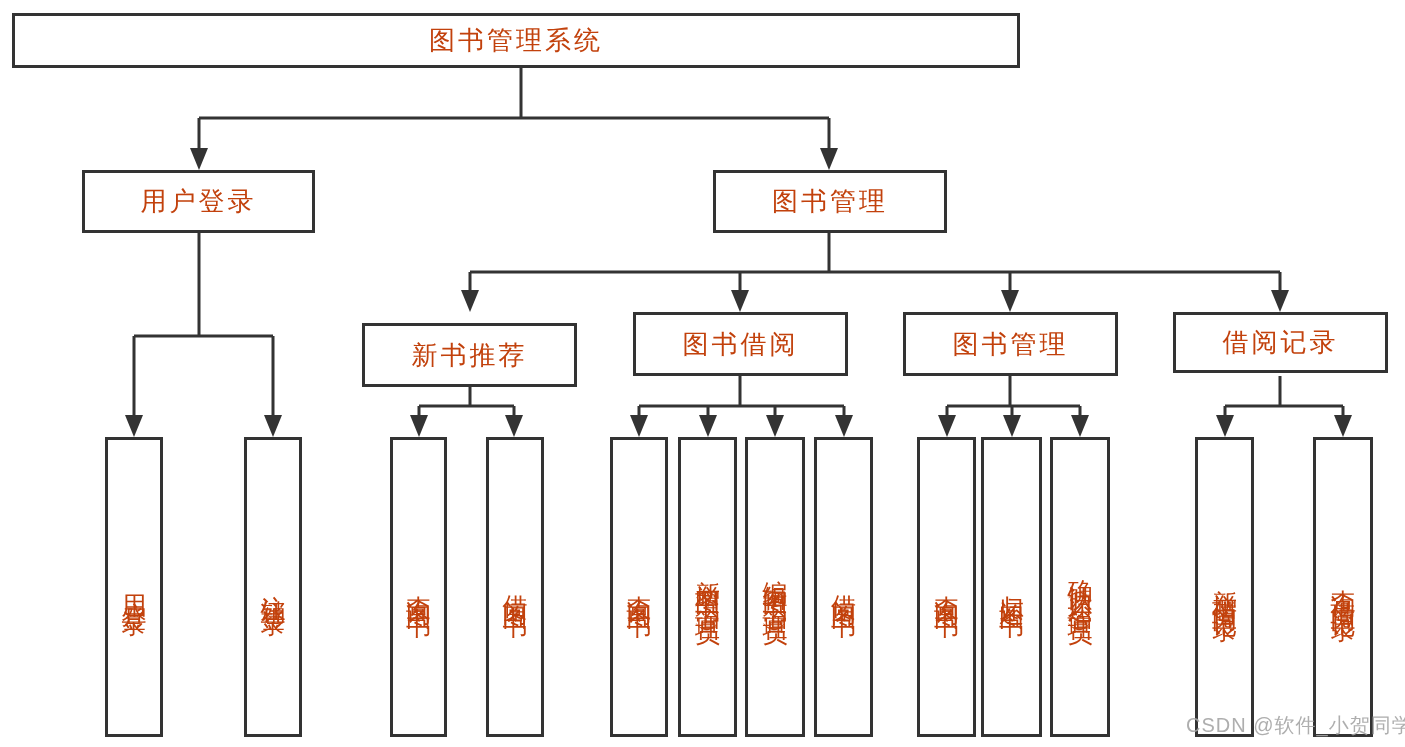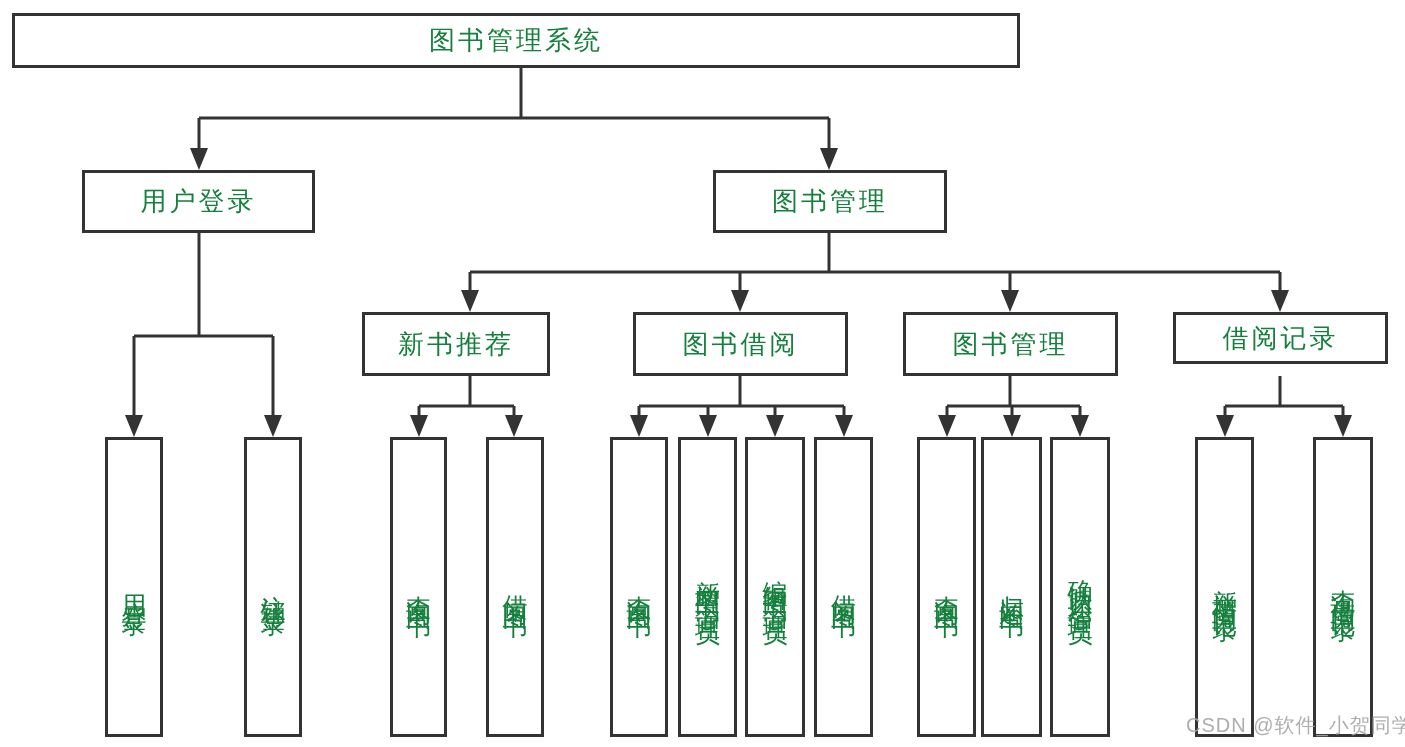--- a/index.html
+++ b/index.html
@@ -12,21 +12,21 @@
     overflow: hidden;
   }
   .box {
     position: absolute;
     box-sizing: border-box;
     border: 3px solid #333333;
     background: #ffffff;
     display: flex;
     align-items: center;
     justify-content: center;
-    color: #15803d;
+    color: #c2410c;
     z-index: 2;
   }
   .hbox {
     font-size: 26px;
     letter-spacing: 3px;
     white-space: nowrap;
   }
   .vbox {
     writing-mode: vertical-rl;
     text-orientation: mixed;
@@ -118,30 +118,30 @@
     <span>图书管理系统</span>
   </div>
 
   <div class="box hbox" style="left:82px; top:170px; width:233px; height:63px;">
     <span>用户登录</span>
   </div>
   <div class="box hbox" style="left:713px; top:170px; width:234px; height:63px;">
     <span>图书管理</span>
   </div>
 
-  <div class="box hbox" style="left:362px; top:312px; width:188px; height:64px;">
+  <div class="box hbox" style="left:362px; top:323px; width:215px; height:64px;">
     <span>新书推荐</span>
   </div>
   <div class="box hbox" style="left:633px; top:312px; width:215px; height:64px;font-family:Liberation Mono, monospace;">
     <span>图书借阅</span>
   </div>
   <div class="box hbox" style="left:903px; top:312px; width:215px; height:64px;">
     <span>图书管理</span>
   </div>
-  <div class="box hbox" style="left:1173px; top:312px; width:215px; height:52px;">
+  <div class="box hbox" style="left:1173px; top:312px; width:215px; height:61px;">
     <span>借阅记录</span>
   </div>
 
   <div class="box vbox" style="left:105px; top:437px; width:58px; height:300px;">
     <span>用户登录</span>
   </div>
   <div class="box vbox" style="left:244px; top:437px; width:58px; height:300px;">
     <span>注销登录</span>
   </div>
 

